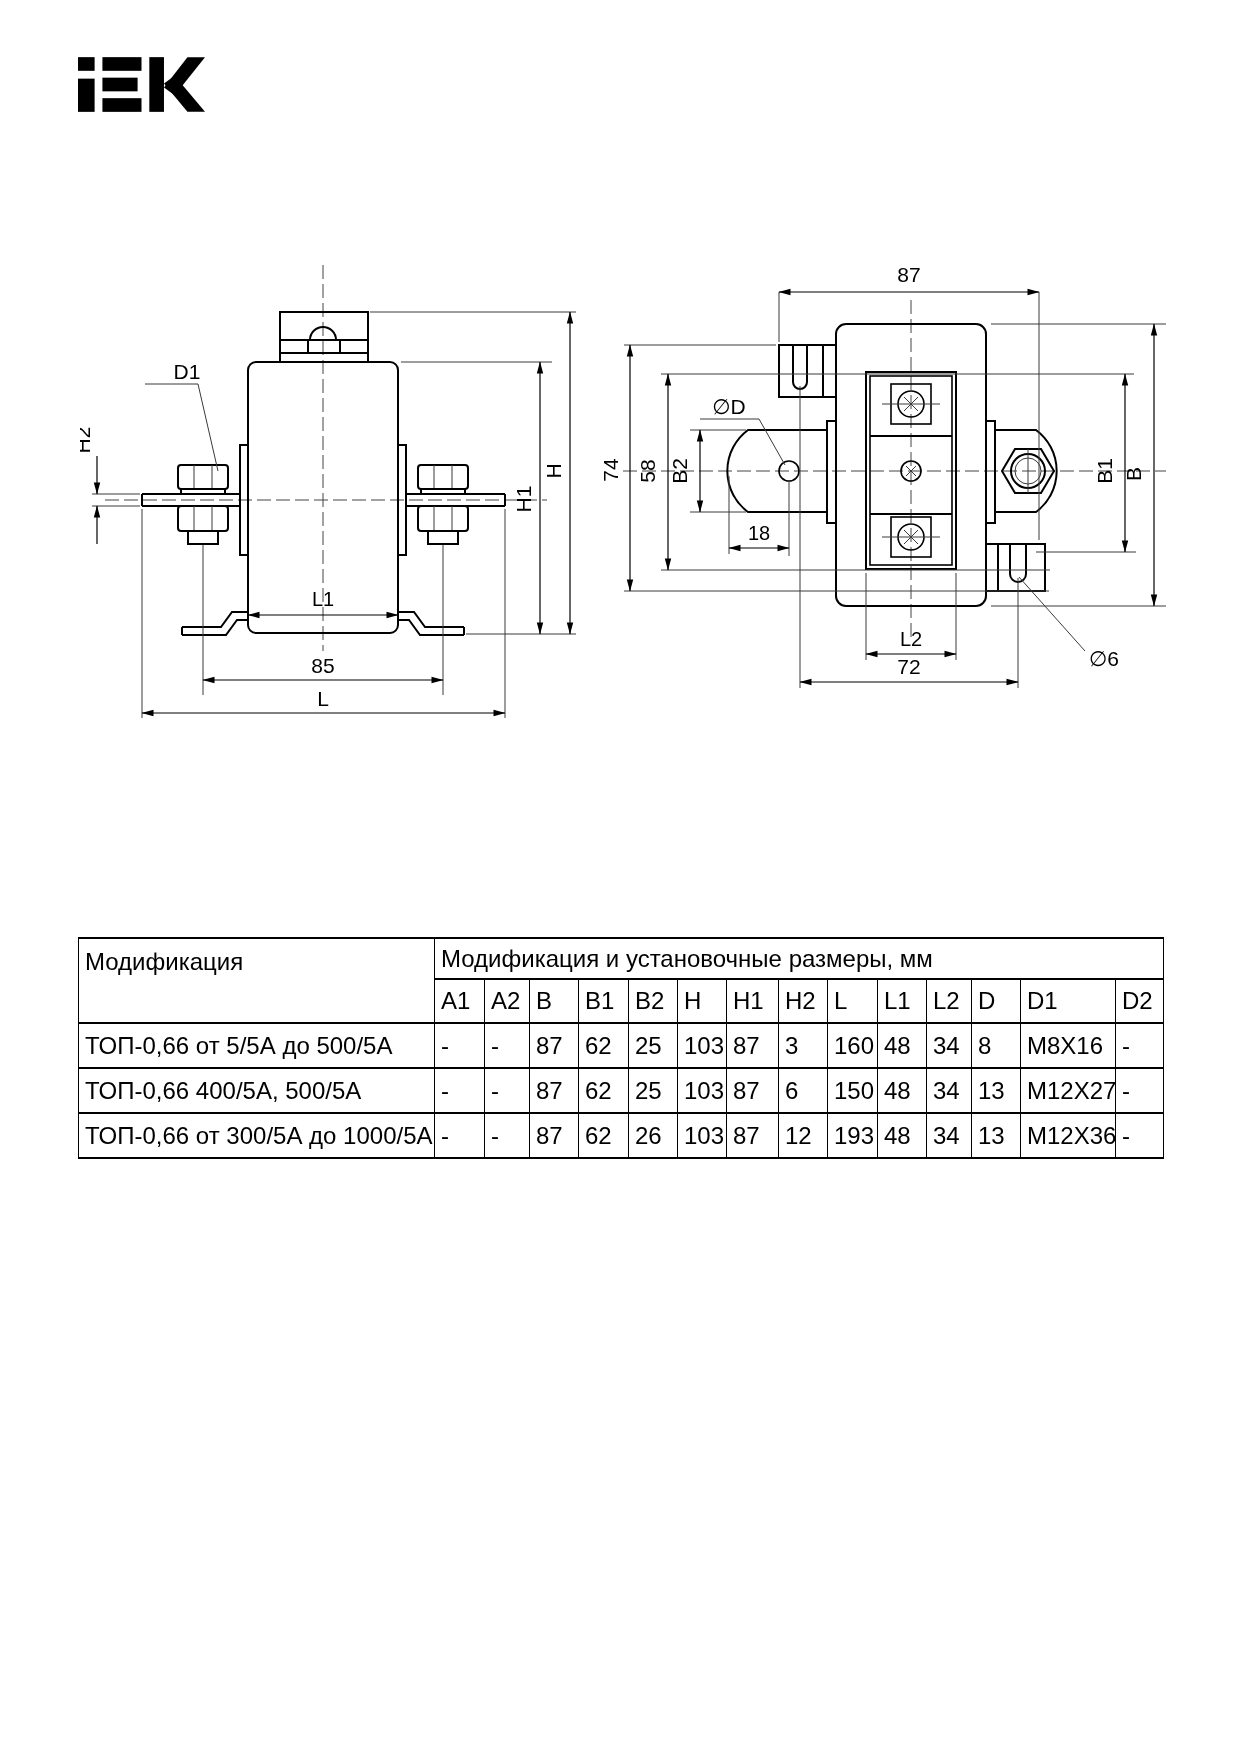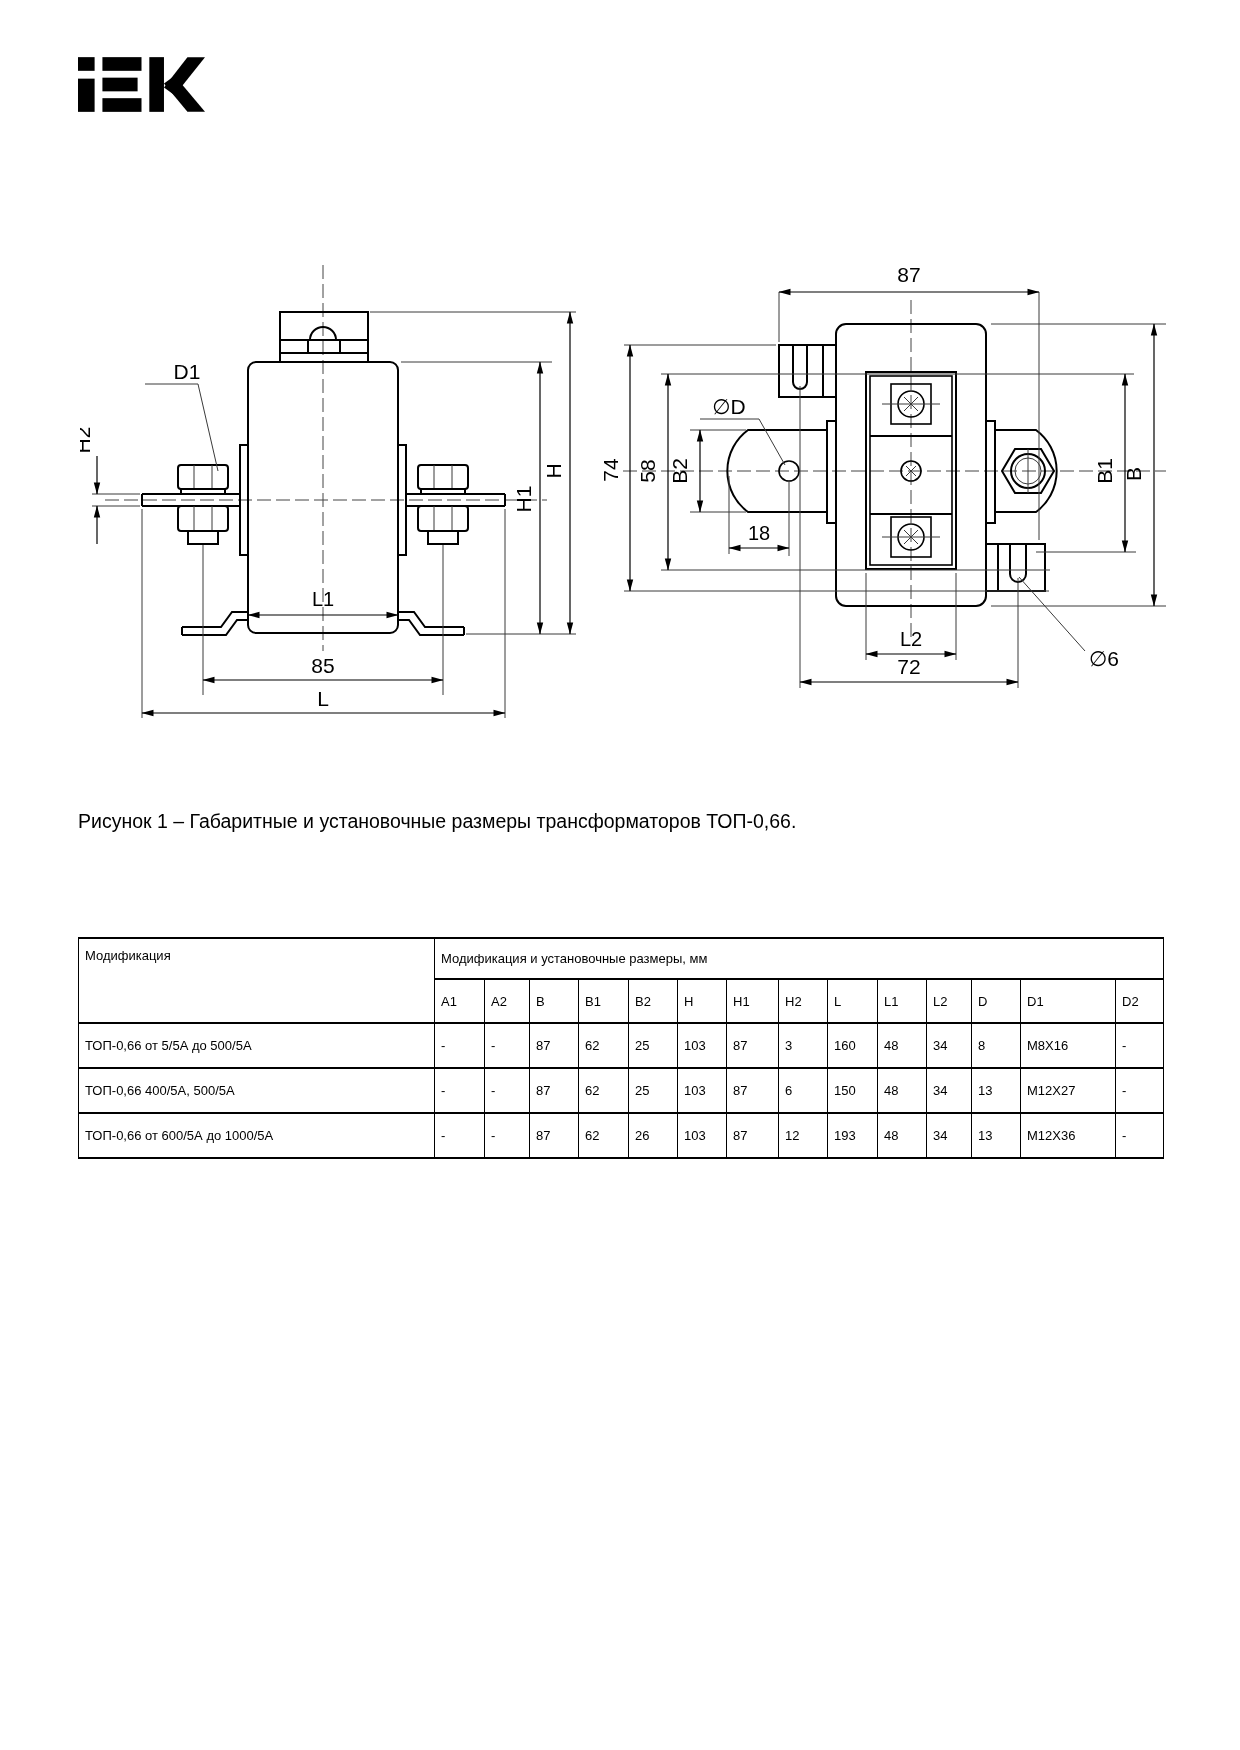--- a/index.html
+++ b/index.html
@@ -11,21 +11,21 @@
   .o15{stroke:#000;stroke-width:1.6;fill:none;}
   .t{stroke:#3a3a3a;stroke-width:1;fill:none;}
   .d{stroke:#000;stroke-width:1.2;fill:none;}
   .c{stroke:#444;stroke-width:1;fill:none;stroke-dasharray:14 5;}
   .lbl{font-family:"Liberation Sans",sans-serif;font-size:21px;fill:#000;}
   .lbl2{font-family:"Liberation Sans",sans-serif;font-size:20px;fill:#000;}
   
   .caption{left:78px;top:810px;font-size:19.5px;color:#000;width:1000px;}
   
   .dim-table{position:absolute;left:78px;top:937px;width:1086px;border-collapse:collapse;
-             table-layout:fixed;font-size:13px;}
+             table-layout:fixed;font-size:24px;}
   .dim-table th,.dim-table td{border:1px solid #000;border-top-width:2px;border-bottom-width:2px;
              padding:2px 6px;text-align:left;font-weight:normal;white-space:nowrap;overflow:hidden;}
   .dim-table .grp{height:41px;vertical-align:middle;}
   .dim-table .sub{height:44px;vertical-align:middle;}
   .dim-table .mod{vertical-align:top;padding-top:9px;}
   .dim-table tr.data td{height:39px;vertical-align:middle;}
 </style>
 </head>
 <body>
 
@@ -215,21 +215,20 @@
     <line class="d" x1="537" y1="150" x2="537" y2="328" marker-start="url(#arrR)" marker-end="url(#arrR)"></line>
     <text class="lbl" x="524" y="247" text-anchor="middle" transform="rotate(-90 524 247)">B1</text>
 
     <line class="d" x1="566" y1="100" x2="566" y2="382" marker-start="url(#arrR)" marker-end="url(#arrR)"></line>
     <text class="lbl" x="553" y="250" text-anchor="middle" transform="rotate(-90 553 250)">B</text>
 
     <path class="t" d="M431,353 L497,427"></path>
     <text class="lbl" x="516" y="442" text-anchor="middle">∅6</text>
   </svg>
 
-  <div class="abs caption">Рисунок 1 – Габаритные и установочные размеры трансформаторов ТОП-0,66.</div>
 
   <table class="dim-table">
     <colgroup>
       <col style="width:356px">
         <col style="width:50px">
         <col style="width:45px">
         <col style="width:49px">
       <col style="width:50px">
         <col style="width:49px">
         <col style="width:49px">
@@ -291,21 +290,21 @@
       <td>87</td>
       <td>6</td>
       <td>150</td>
       <td>48</td>
       <td>34</td>
       <td>13</td>
       <td>М12Х27</td>
       <td>-</td>
     </tr>
     <tr class="data">
-      <td>ТОП-0,66 от  600/5А до 1000/5А</td>
+      <td>ТОП-0,66 от  300/5А до 1000/5А</td>
       <td>-</td>
       <td>-</td>
       <td>87</td>
       <td>62</td>
       <td>26</td>
       <td>103</td>
       <td>87</td>
       <td>12</td>
       <td>193</td>
       <td>48</td>

